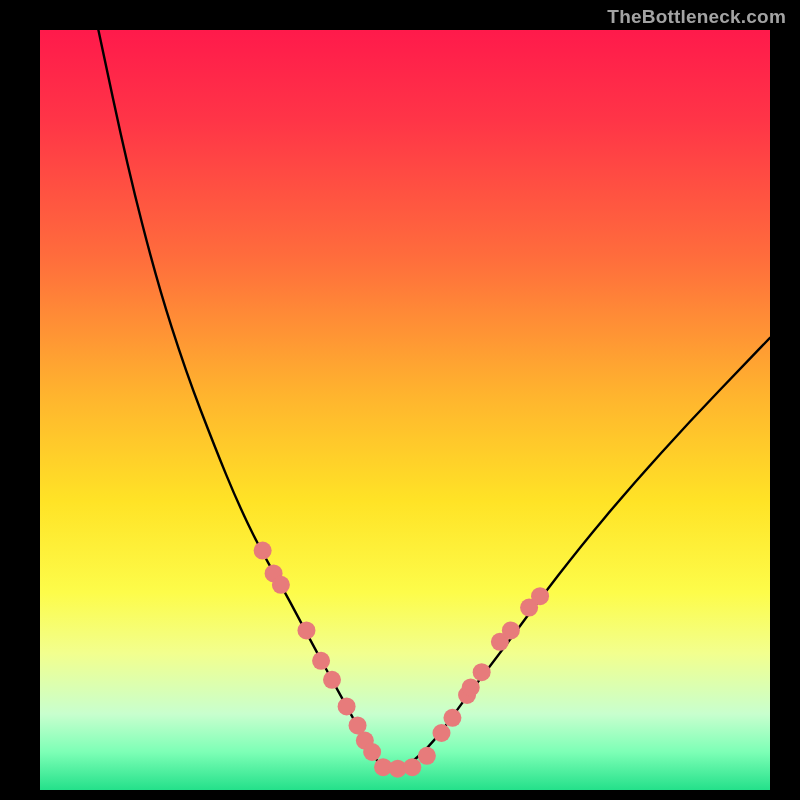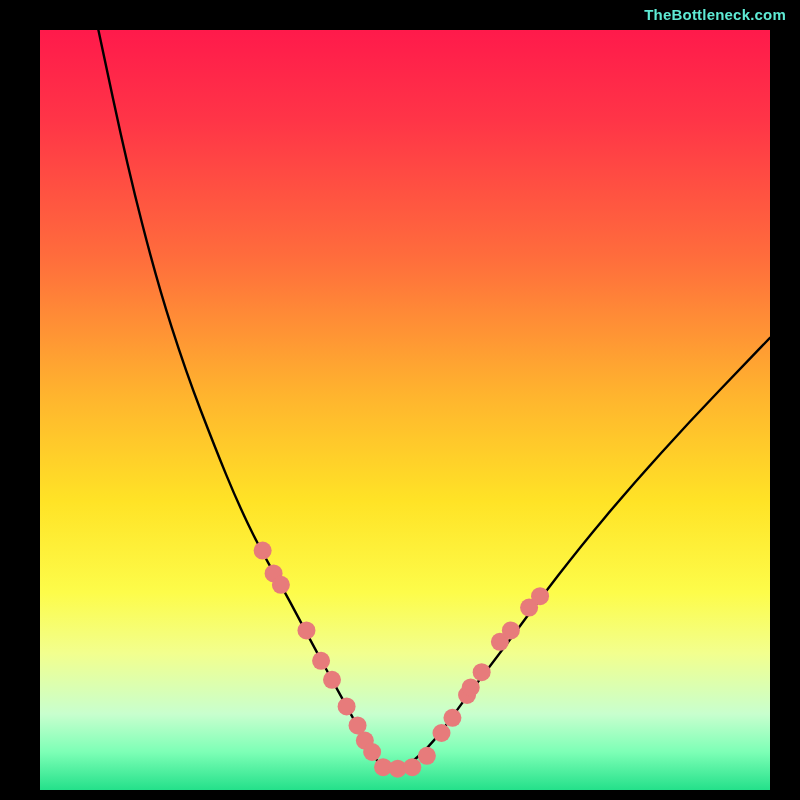--- a/index.html
+++ b/index.html
@@ -14,23 +14,23 @@
   .frame {
     position: relative;
     width: 800px;
     height: 800px;
     background: #000;
   }
   .watermark {
     position: absolute;
     top: 6px;
     right: 14px;
-    font-size: 15px;
+    font-size: 19px;
     font-weight: 600;
-    color: #5eead4;
+    color: #a3a3a3;
     letter-spacing: 0.2px;
     z-index: 10;
   }
   svg {
     position: absolute;
     top: 0;
     left: 0;
   }
 </style>
 </head>

